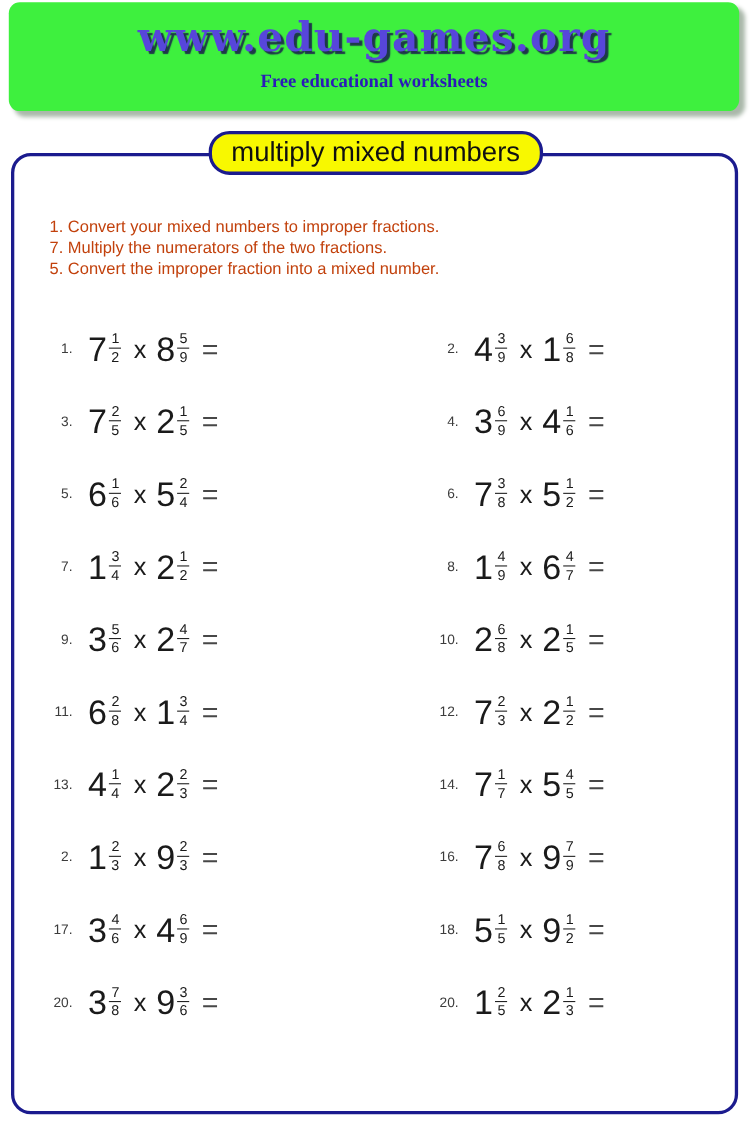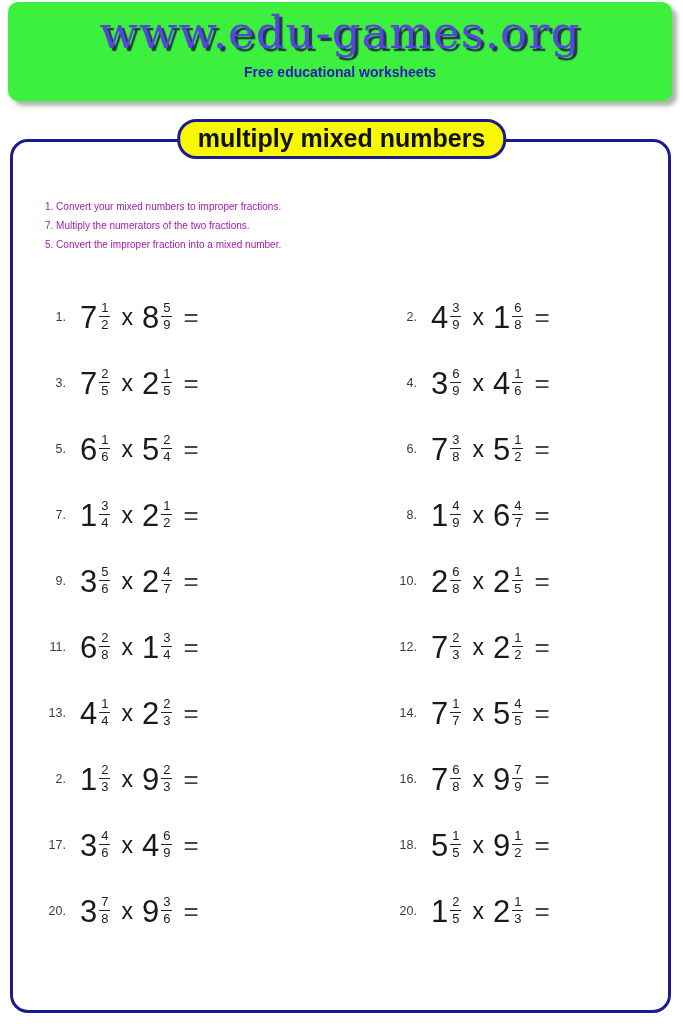--- a/index.html
+++ b/index.html
@@ -23,31 +23,31 @@
     position:absolute;
     top:2px;left:8px;width:664px;height:99px;
     background:var(--banner-green);
     border-radius:10px;
     box-shadow:5px 5px 4px #aab8aa;
     text-align:center;
     padding-top:8px;
   }
   .site-title{
     font-family:"DejaVu Serif", serif;
-    font-weight:400;
-    font-size:45px;
+    font-weight:700;
+    font-size:37px;
     line-height:46px;
     color:var(--title-purple);
     text-shadow:3px 3px 1px rgba(25,25,75,0.85);
     letter-spacing:1px;
   }
   .tagline{
-    font-family:Liberation Sans, sans-serif;
+    font-family:Liberation Serif, serif;
     font-weight:700;
-    font-size:14px;
+    font-size:17px;
     margin-top:8px;
     color:var(--tagline-blue);
   }
   
   .sheet{
     position:absolute;
     top:139px;left:10px;
     width:661px;height:874px;
     background:#ffffff;
     border:3px solid var(--navy);
@@ -59,34 +59,34 @@
     position:absolute;
     top:119px;left:50%;
     transform:translateX(-50%);
     background:var(--pill-yellow);
     border:3px solid var(--navy);
     border-radius:19px;
     height:40px;
     padding:0 18px;
     font-size:25px;
     line-height:33px;
-    font-weight:700;
+    font-weight:400;
     color:#101010;
     white-space:nowrap;
     z-index:3;
   }
   
   .instructions{
     margin:55px 0 0 32px;
     list-style:none;
   }
   .instruction{
-    font-size:10px;
+    font-size:15px;
     line-height:19px;
-    color:#a21caf;
+    color:#c2410c;
   }
   
   .problems{
     display:grid;
     grid-template-columns:351px auto;
     grid-auto-rows:66px;
     align-items:center;
     margin:30px 0 0 21px;
   }
   .problem{

